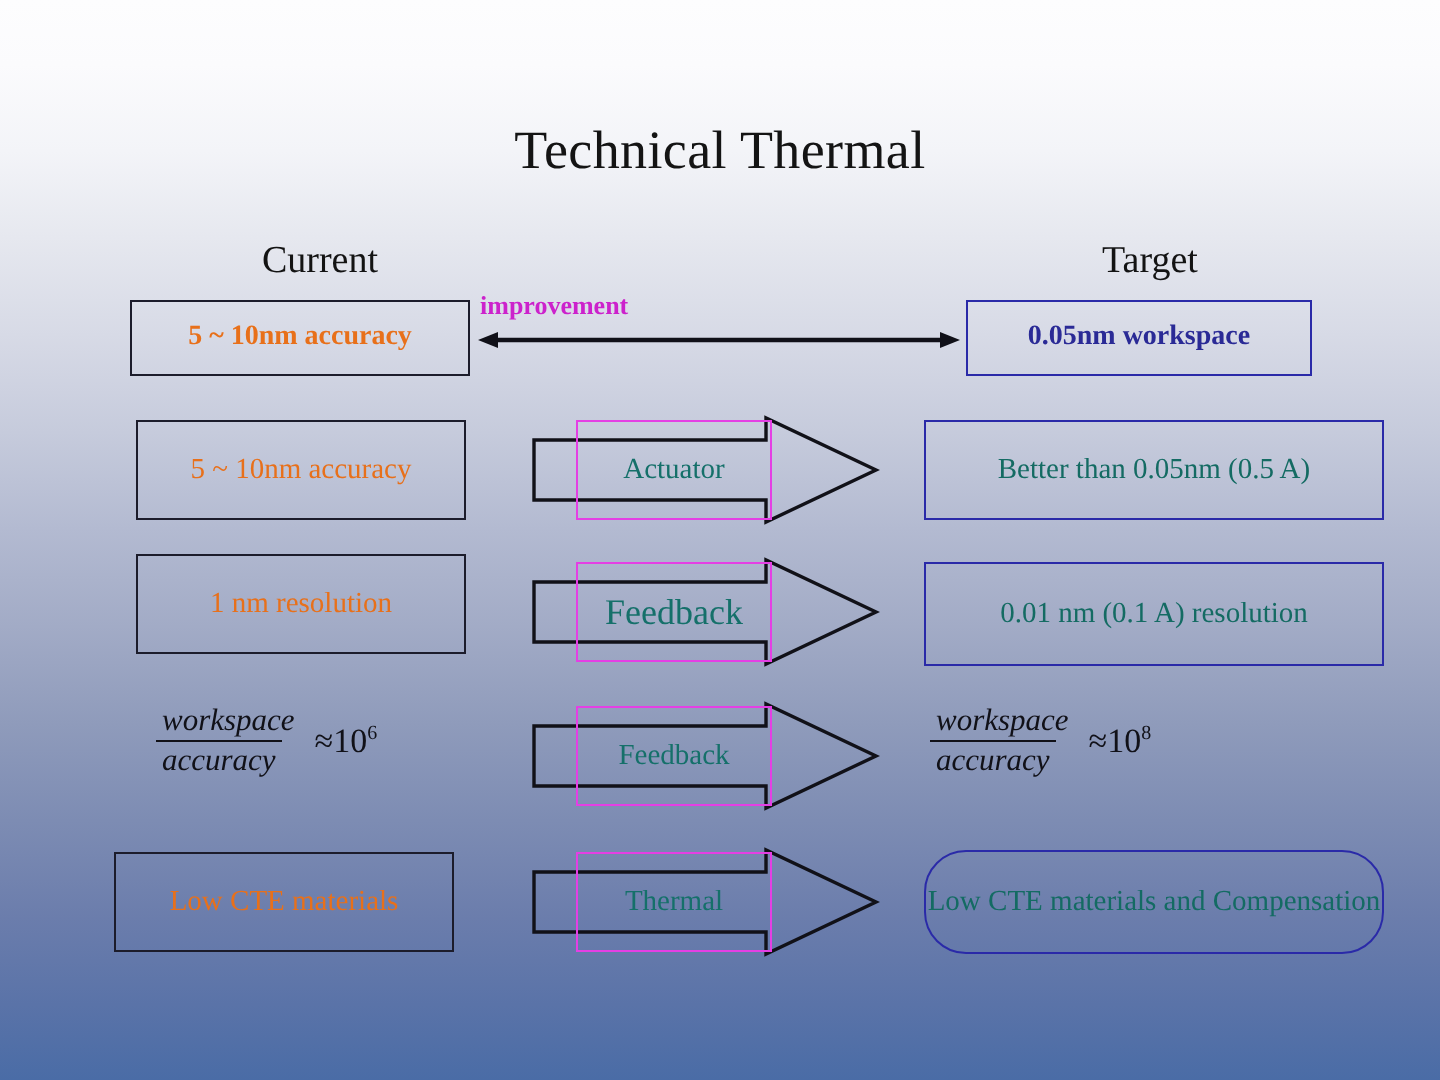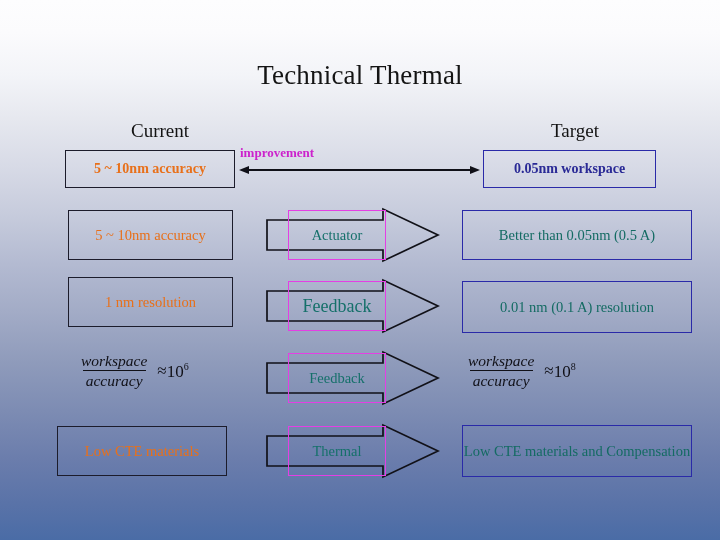--- a/index.html
+++ b/index.html
@@ -94,21 +94,21 @@
   #box-r3-left  { left: 68px;  top: 277px; width: 165px; height: 50px; font-size: 14.5px; }
   #box-r3-mid   { left: 288px; top: 281px; width: 98px;  height: 50px; font-size: 18px; }
   #box-r3-right { left: 462px; top: 281px; width: 230px; height: 52px; font-size: 14.5px; }
 
   
   #box-r4-mid   { left: 288px; top: 353px; width: 98px;  height: 50px; font-size: 14.5px; }
 
   
   #box-r5-left  { left: 57px;  top: 426px; width: 170px; height: 50px; font-size: 14.5px; }
   #box-r5-mid   { left: 288px; top: 426px; width: 98px;  height: 50px; font-size: 14.5px; }
-  #box-r5-right { left: 462px; top: 425px; width: 230px; height: 52px; font-size: 14.5px; }
+  #box-r5-right { left: 462px; top: 425px; width: 230px; height: 52px; font-size: 14.5px; border-radius: 21px; }
 
   
   #improvement-label {
     position: absolute;
     top: 145px;
     left: 240px;
     width: 230px;
     font-size: 13px;
     font-weight: bold;
     color: #cc22cc;
@@ -139,21 +139,21 @@
     display: flex;
     align-items: center;
     color: #111118;
     font-family: "Liberation Serif", "DejaVu Serif", serif;
   }
   #formula-left  { left: 78px;  top: 352px; }
   #formula-right { left: 465px; top: 352px; }
   .frac {
     display: inline-flex;
     flex-direction: column;
-    align-items: center;
+    align-items: flex-start;
     font-style: italic;
     font-size: 15.5px;
     line-height: 1.12;
   }
   .frac .num { padding: 0 3px 1px 3px; }
   .frac .den { padding: 1px 3px 0 3px; border-top: 1.4px solid #111118; }
   .approx {
     font-size: 17px;
     margin-left: 7px;
     font-style: normal;

